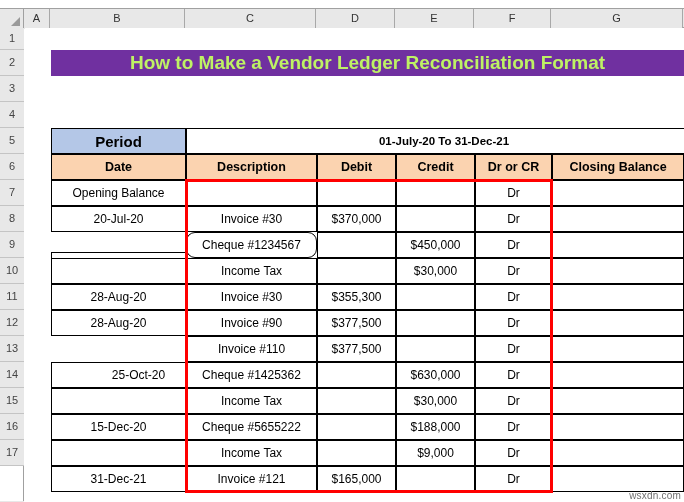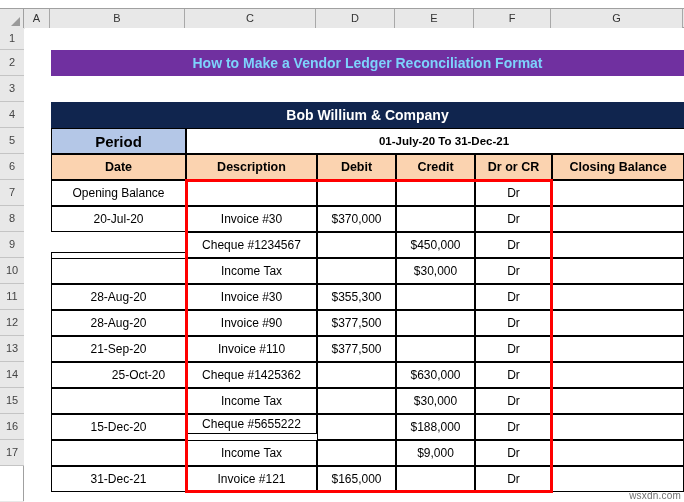--- a/index.html
+++ b/index.html
@@ -49,22 +49,22 @@
   .grid-body { position: absolute; left: 25px; top: 28px; width: 659px; height: 474px; background:#fff; }
 
   
   .cell {
     position: absolute;
     display: flex; align-items: center; justify-content: center;
     font-size: 12px; color: #000; white-space: nowrap; overflow: hidden;
   }
 
   .title-bar {
-    background: #7030A0; color: #7dd3fc;
-    font-weight: bold; font-size: 14px;
+    background: #7030A0; color: #bef264;
+    font-weight: bold; font-size: 19px;
   }
   .company-bar {
     background: #10254E; color: #ffffff;
     font-weight: bold; font-size: 14px;
     border: 1px solid #10254E;
   }
   .period-label {
     background: #B4C7E7; color: #000; font-weight: bold; font-size: 15px;
     border: 1px solid #000;
   }
@@ -130,21 +130,20 @@
       <div class="rowhdr" style="height: 26px; text-align: right;">14</div>
       <div class="rowhdr" style="height: 26px;">15</div>
       <div class="rowhdr" style="height: 26px;">16</div>
       <div class="rowhdr" style="height: 26px;">17</div>
       <div class="rowhdr" style="height: 26px; margin-top: 35px;">18</div>
     </div>
 
   <div class="grid-body" id="gridbody">
     <div class="red-box" style="left: 160px; top: 151px; width: 368px; height: 314px;"></div>
   <div class="cell title-bar" style="left: 26px; top: 22px; width: 633px; height: 26px;">How to Make a Vendor Ledger Reconciliation Format</div>
-      <div class="cell company-bar" style="left: 26px; top: 74px; width: 633px; height: 26px;">Bob Willium &amp; Company</div>
       <div class="cell period-label" style="left: 26px; top: 100px; width: 135px; height: 26px;">Period</div>
       <div class="cell period-value" style="left: 161px; top: 100px; width: 516px; height: 26px;">01-July-20 To 31-Dec-21</div>
       <div class="cell th" style="left: 26px; top: 126px; width: 135px; height: 26px;">Date</div>
       <div class="cell th" style="left: 161px; top: 126px; width: 131px; height: 26px;">Description</div>
       <div class="cell th" style="left: 292px; top: 126px; width: 79px; height: 26px;">Debit</div>
       <div class="cell th" style="left: 371px; top: 126px; width: 79px; height: 26px;">Credit</div>
       <div class="cell th" style="left: 450px; top: 126px; width: 77px; height: 26px;">Dr or CR</div>
       <div class="cell th" style="left: 527px; top: 126px; width: 132px; height: 26px;">Closing Balance</div>
       <div class="cell td" style="left: 26px; top: 152px; width: 135px; height: 26px;">Opening Balance</div>
       <div class="cell td" style="left: 161px; top: 152px; width: 131px; height: 26px;"></div>
@@ -152,21 +151,21 @@
       <div class="cell td" style="left: 371px; top: 152px; width: 79px; height: 26px;"></div>
       <div class="cell td" style="left: 450px; top: 152px; width: 77px; height: 26px;">Dr</div>
       <div class="cell td" style="left: 527px; top: 152px; width: 132px; height: 26px;"></div>
       <div class="cell td" style="left: 26px; top: 178px; width: 135px; height: 26px;">20-Jul-20</div>
       <div class="cell td" style="left: 161px; top: 178px; width: 131px; height: 26px;">Invoice #30</div>
       <div class="cell td" style="left: 292px; top: 178px; width: 79px; height: 26px;">$370,000</div>
       <div class="cell td" style="left: 371px; top: 178px; width: 79px; height: 26px;"></div>
       <div class="cell td" style="left: 450px; top: 178px; width: 77px; height: 26px;">Dr</div>
       <div class="cell td" style="left: 527px; top: 178px; width: 132px; height: 26px;"></div>
       <div class="cell td" style="left: 26px; top: 204px; width: 135px; height: 40px; margin-top: 20px;">5-Aug-20</div>
-      <div class="cell td" style="left: 161px; top: 204px; width: 131px; height: 26px;">Cheque #1234567</div>
+      <div class="cell td" style="left: 161px; top: 204px; width: 131px; height: 26px; border-radius: 9px;">Cheque #1234567</div>
       <div class="cell td" style="left: 292px; top: 204px; width: 79px; height: 26px;"></div>
       <div class="cell td" style="left: 371px; top: 204px; width: 79px; height: 26px;">$450,000</div>
       <div class="cell td" style="left: 450px; top: 204px; width: 77px; height: 26px;">Dr</div>
       <div class="cell td" style="left: 527px; top: 204px; width: 132px; height: 26px;"></div>
       <div class="cell td" style="left: 26px; top: 230px; width: 135px; height: 26px;"></div>
       <div class="cell td" style="left: 161px; top: 230px; width: 131px; height: 26px;">Income Tax</div>
       <div class="cell td" style="left: 292px; top: 230px; width: 79px; height: 26px;"></div>
       <div class="cell td" style="left: 371px; top: 230px; width: 79px; height: 26px;">$30,000</div>
       <div class="cell td" style="left: 450px; top: 230px; width: 77px; height: 26px;">Dr</div>
       <div class="cell td" style="left: 527px; top: 230px; width: 132px; height: 26px;"></div>
@@ -175,40 +174,39 @@
       <div class="cell td" style="left: 292px; top: 256px; width: 79px; height: 26px;">$355,300</div>
       <div class="cell td" style="left: 371px; top: 256px; width: 79px; height: 26px;"></div>
       <div class="cell td" style="left: 450px; top: 256px; width: 77px; height: 26px;">Dr</div>
       <div class="cell td" style="left: 527px; top: 256px; width: 132px; height: 26px;"></div>
       <div class="cell td" style="left: 26px; top: 282px; width: 135px; height: 26px;">28-Aug-20</div>
       <div class="cell td" style="left: 161px; top: 282px; width: 131px; height: 26px;">Invoice #90</div>
       <div class="cell td" style="left: 292px; top: 282px; width: 79px; height: 26px;">$377,500</div>
       <div class="cell td" style="left: 371px; top: 282px; width: 79px; height: 26px;"></div>
       <div class="cell td" style="left: 450px; top: 282px; width: 77px; height: 26px;">Dr</div>
       <div class="cell td" style="left: 527px; top: 282px; width: 132px; height: 26px;"></div>
-      <div class="cell td" style="left: 26px; top: 308px; width: 135px; height: 26px;">21-Sep-20</div>
       <div class="cell td" style="left: 161px; top: 308px; width: 131px; height: 26px;">Invoice #110</div>
       <div class="cell td" style="left: 292px; top: 308px; width: 79px; height: 26px;">$377,500</div>
       <div class="cell td" style="left: 371px; top: 308px; width: 79px; height: 26px;"></div>
       <div class="cell td" style="left: 450px; top: 308px; width: 77px; height: 26px;">Dr</div>
       <div class="cell td" style="left: 527px; top: 308px; width: 132px; height: 26px;"></div>
       <div class="cell td" style="left: 26px; top: 334px; width: 135px; height: 26px; padding-left: 40px;">25-Oct-20</div>
       <div class="cell td" style="left: 161px; top: 334px; width: 131px; height: 26px;">Cheque #1425362</div>
       <div class="cell td" style="left: 292px; top: 334px; width: 79px; height: 26px;"></div>
       <div class="cell td" style="left: 371px; top: 334px; width: 79px; height: 26px;">$630,000</div>
       <div class="cell td" style="left: 450px; top: 334px; width: 77px; height: 26px;">Dr</div>
       <div class="cell td" style="left: 527px; top: 334px; width: 132px; height: 26px;"></div>
       <div class="cell td" style="left: 26px; top: 360px; width: 135px; height: 26px;"></div>
       <div class="cell td" style="left: 161px; top: 360px; width: 131px; height: 26px;">Income Tax</div>
       <div class="cell td" style="left: 292px; top: 360px; width: 79px; height: 26px;"></div>
       <div class="cell td" style="left: 371px; top: 360px; width: 79px; height: 26px;">$30,000</div>
       <div class="cell td" style="left: 450px; top: 360px; width: 77px; height: 26px;">Dr</div>
       <div class="cell td" style="left: 527px; top: 360px; width: 132px; height: 26px;"></div>
       <div class="cell td" style="left: 26px; top: 386px; width: 135px; height: 26px;">15-Dec-20</div>
-      <div class="cell td" style="left: 161px; top: 386px; width: 131px; height: 20px;">Cheque #5655222</div>
+      <div class="cell td" style="left: 161px; top: 386px; width: 131px; height: 26px;">Cheque #5655222</div>
       <div class="cell td" style="left: 292px; top: 386px; width: 79px; height: 26px;"></div>
       <div class="cell td" style="left: 371px; top: 386px; width: 79px; height: 26px;">$188,000</div>
       <div class="cell td" style="left: 450px; top: 386px; width: 77px; height: 26px;">Dr</div>
       <div class="cell td" style="left: 527px; top: 386px; width: 132px; height: 26px;"></div>
       <div class="cell td" style="left: 26px; top: 412px; width: 135px; height: 26px;"></div>
       <div class="cell td" style="left: 161px; top: 412px; width: 131px; height: 26px;">Income Tax</div>
       <div class="cell td" style="left: 292px; top: 412px; width: 79px; height: 26px;"></div>
       <div class="cell td" style="left: 371px; top: 412px; width: 79px; height: 26px;">$9,000</div>
       <div class="cell td" style="left: 450px; top: 412px; width: 77px; height: 26px;">Dr</div>
       <div class="cell td" style="left: 527px; top: 412px; width: 132px; height: 26px;"></div>

